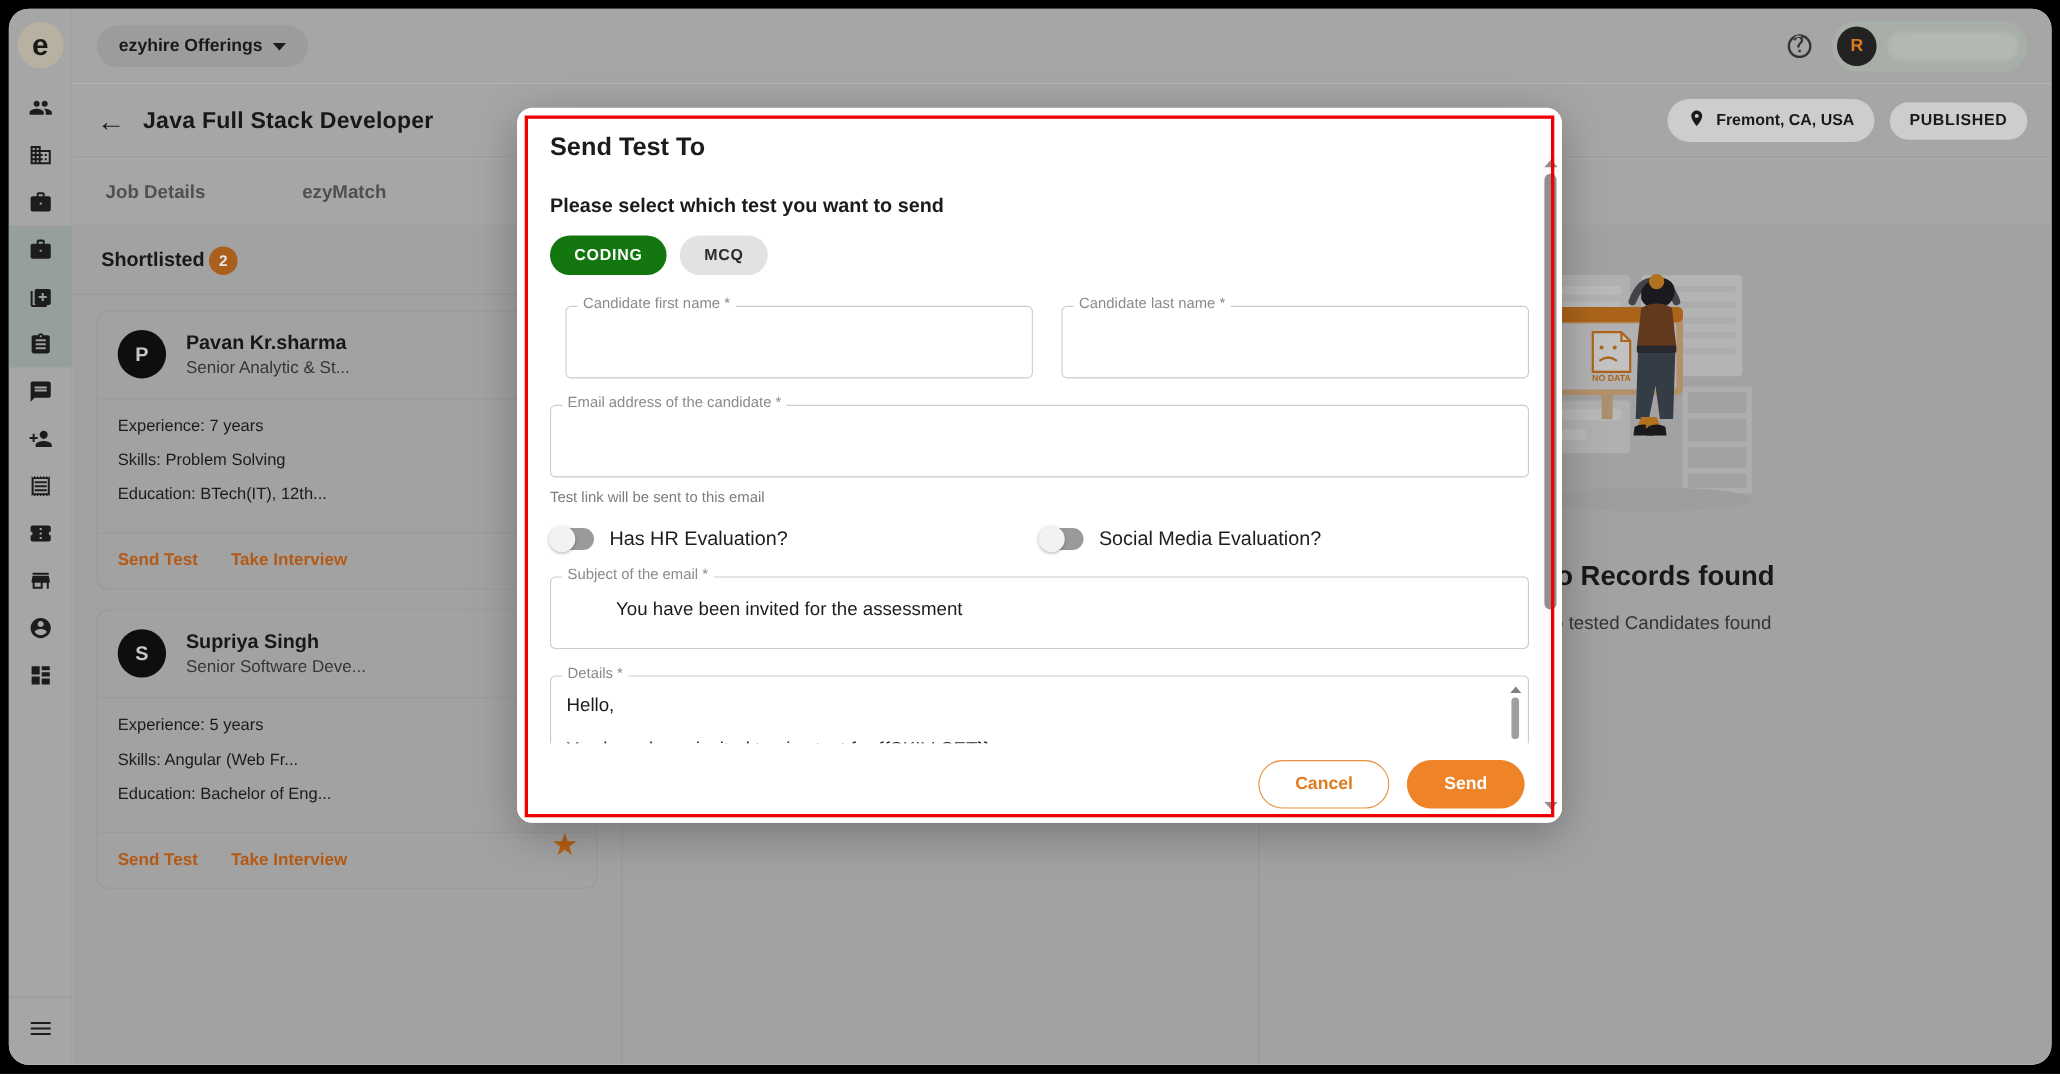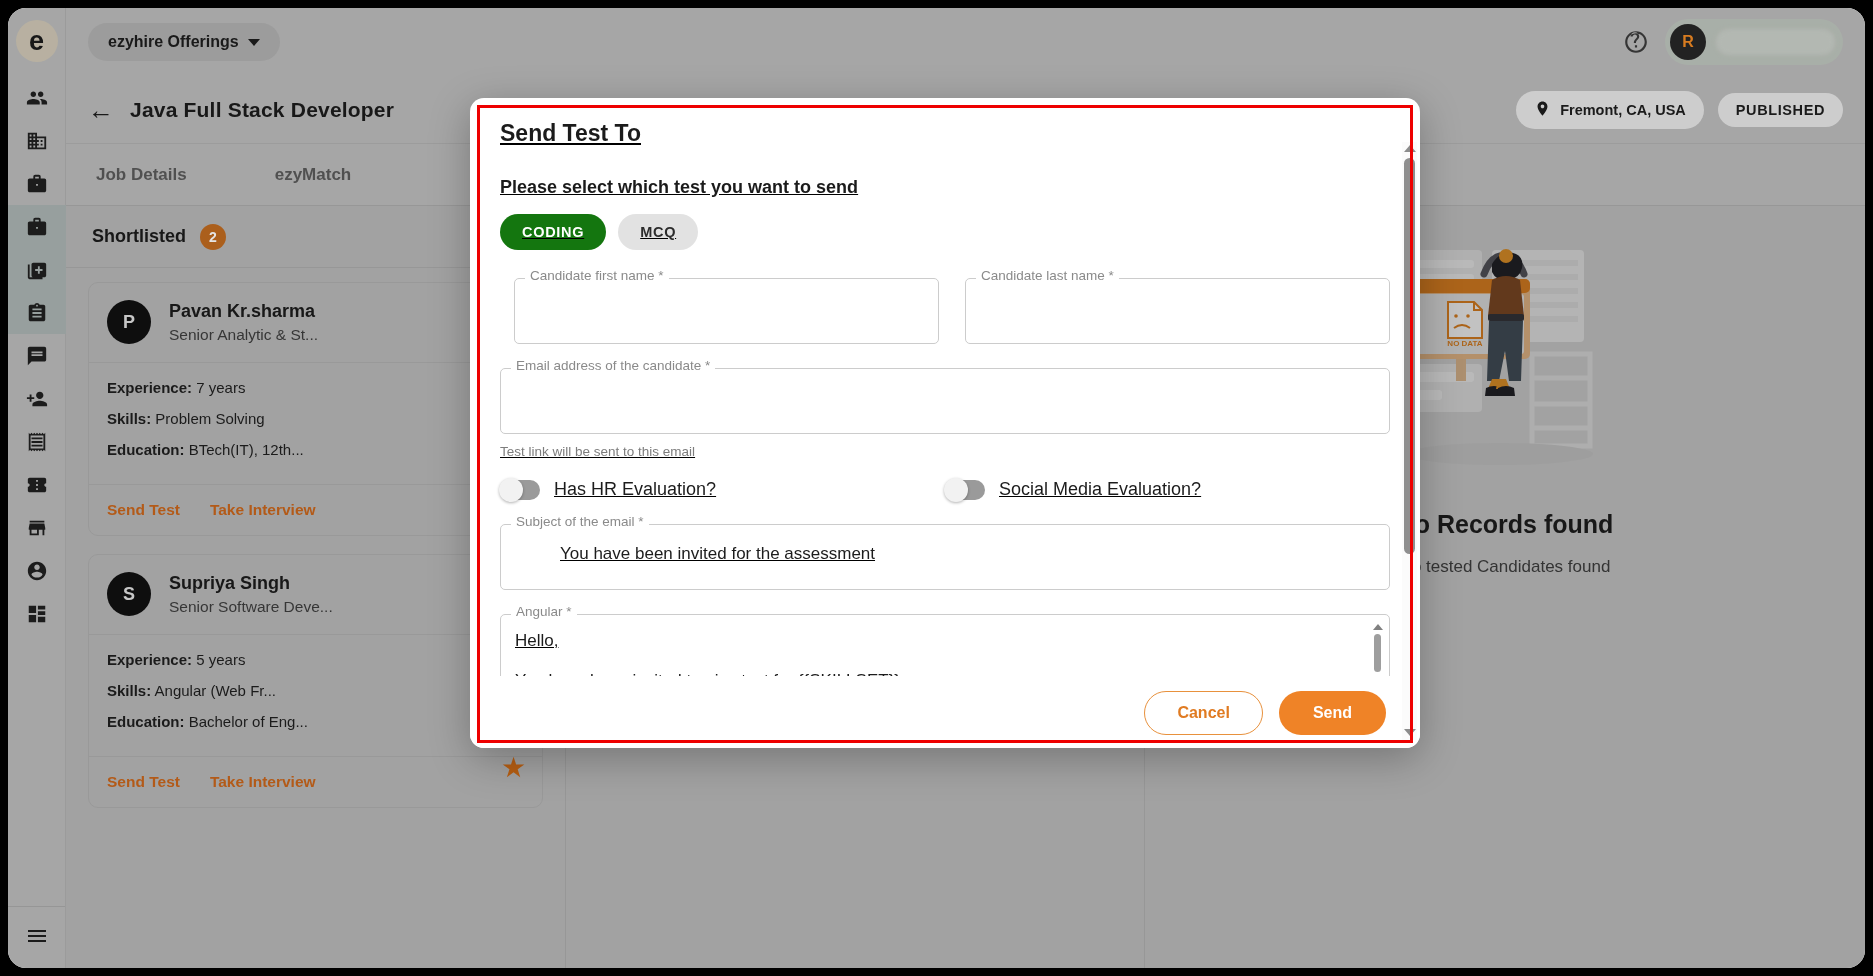--- a/index.html
+++ b/index.html
@@ -92,41 +92,41 @@
   }
   .tab { font-size: 17px; font-weight: 700; color: #5a5a5a; }
 
   
   .content { position: absolute; left: 58px; top: 198px; right: 0; bottom: 0; background: #b5b5b5; display: flex; }
   .col-left { width: 500px; border-right: 1px solid #a9a9a9; }
   .col-mid { flex: 1; border-right: 1px solid #a9a9a9; }
   .col-right { width: 720px; position: relative; }
 
   .shortlist-head {
-    height: 62px; display: flex; align-items: center; gap: 14px; padding-left: 26px;
+    height: 62px; display: flex; align-items: center; gap: 4px; padding-left: 26px;
     border-bottom: 1px solid #a9a9a9;
   }
   .shortlist-label { font-size: 18px; font-weight: 700; color: #1b1b1b; }
   .count-badge {
     width: 26px; height: 26px; border-radius: 50%; background: #bf6a20; color: #fff;
     font-size: 14px; font-weight: 700; display: flex; align-items: center; justify-content: center;
   }
 
   .cand-list { padding: 14px 22px 0 22px; }
   .cand-card { border: 1px solid #ababab; border-radius: 10px; margin-bottom: 18px; background: transparent; }
   .cand-head { display: flex; align-items: center; gap: 18px; padding: 16px 18px; border-bottom: 1px solid #ababab; }
   .cand-avatar {
     width: 44px; height: 44px; border-radius: 50%; background: #101010; color: #ddd;
     display: flex; align-items: center; justify-content: center; font-size: 18px; font-weight: 700;
   }
   .cand-name { font-size: 18px; font-weight: 700; color: #1b1b1b; line-height: 1.4; }
   .cand-role { font-size: 15.5px; color: #3d3d3d; line-height: 1.4; }
   .cand-body { padding: 16px 18px 12px 18px; border-bottom: 1px solid #ababab; position: relative; }
   .cand-line { font-size: 15px; color: #1f1f1f; margin-bottom: 14px; }
-  .cand-line b { font-weight: 700; margin-top: 12px; }
+  .cand-line b { font-weight: 400; margin-top: 12px; }
   .cand-actions { display: flex; gap: 30px; padding: 16px 18px; }
   .link-action { font-size: 15.5px; font-weight: 700; color: #c8651b; }
   .star { position: absolute; right: 16px; bottom: -28px; color: #cc6a16; font-size: 28px; }
 
   
   .empty-wrap {
     position: absolute; left: 0; right: 0; top: 40px;
     display: flex; flex-direction: column; align-items: center;
   }
   .empty-illu { width: 330px; height: 250px; position: relative; }
@@ -138,21 +138,21 @@
     position: absolute; left: 462px; top: 90px; width: 950px; height: 650px;
     background: #fff; border-radius: 14px; box-shadow: 0 10px 40px rgba(0,0,0,.28);
     overflow: hidden;
   }
   .modal-redborder {
     position: absolute; left: 469px; top: 97px; width: 936px; height: 638px;
     border: 3px solid #ee0000; pointer-events: none; z-index: 30;
   }
   .modal-body {
     position: absolute; left: 0; top: 0; right: 0; bottom: 72px;
-    overflow: hidden; padding: 22px 30px 0 30px; text-decoration: underline;
+    overflow: hidden; padding: 22px 30px 0 30px;
   }
   .modal-title { font-size: 23px; font-weight: 700; color: #1b1b1b; }
   .modal-sub { font-size: 18px; font-weight: 700; color: #1b1b1b; margin-top: 30px; }
 
   .test-toggle-row { display: flex; gap: 12px; margin-top: 16px; }
   .pill-btn { border-radius: 20px; padding: 10px 22px; font-size: 14.5px; font-weight: 700; letter-spacing: .7px; }
   .pill-btn.coding { background: #14760f; color: #fff; }
   .pill-btn.mcq { background: #e2e2e2; color: #2c2c2c; }
 
   
@@ -523,21 +523,21 @@
         </div>
 
         <div class="field">
           <div class="legend">Subject of the email *</div>
           <div class="box">
               <div class="value">You have been invited for the assessment</div>
             </div>
         </div>
 
         <div class="field msg-box">
-          <div class="legend">Angular *</div>
+          <div class="legend">Details *</div>
           <div class="box">
             <div class="msg-line">Hello,</div>
             <div class="msg-line">You have been invited to give test for {{SKILLSET}}.</div>
             <div class="inner-scroll">
               <div class="arr-up"></div>
               <div class="inner-thumb"></div>
 
             </div>
           </div>
         </div>

